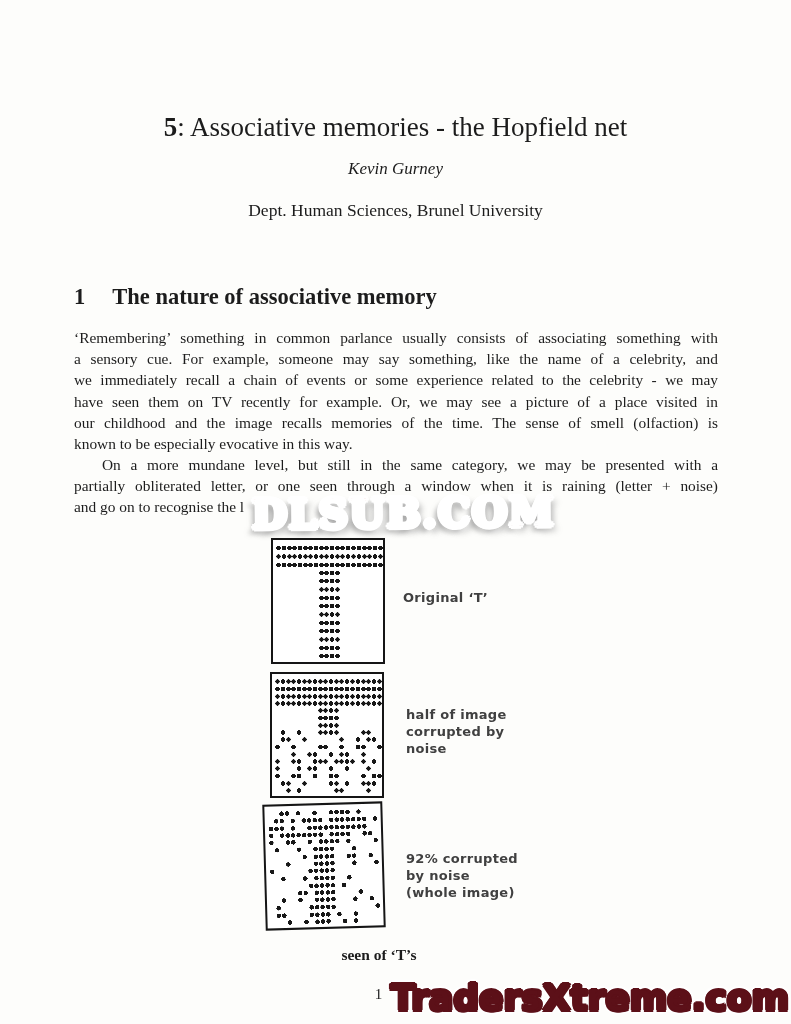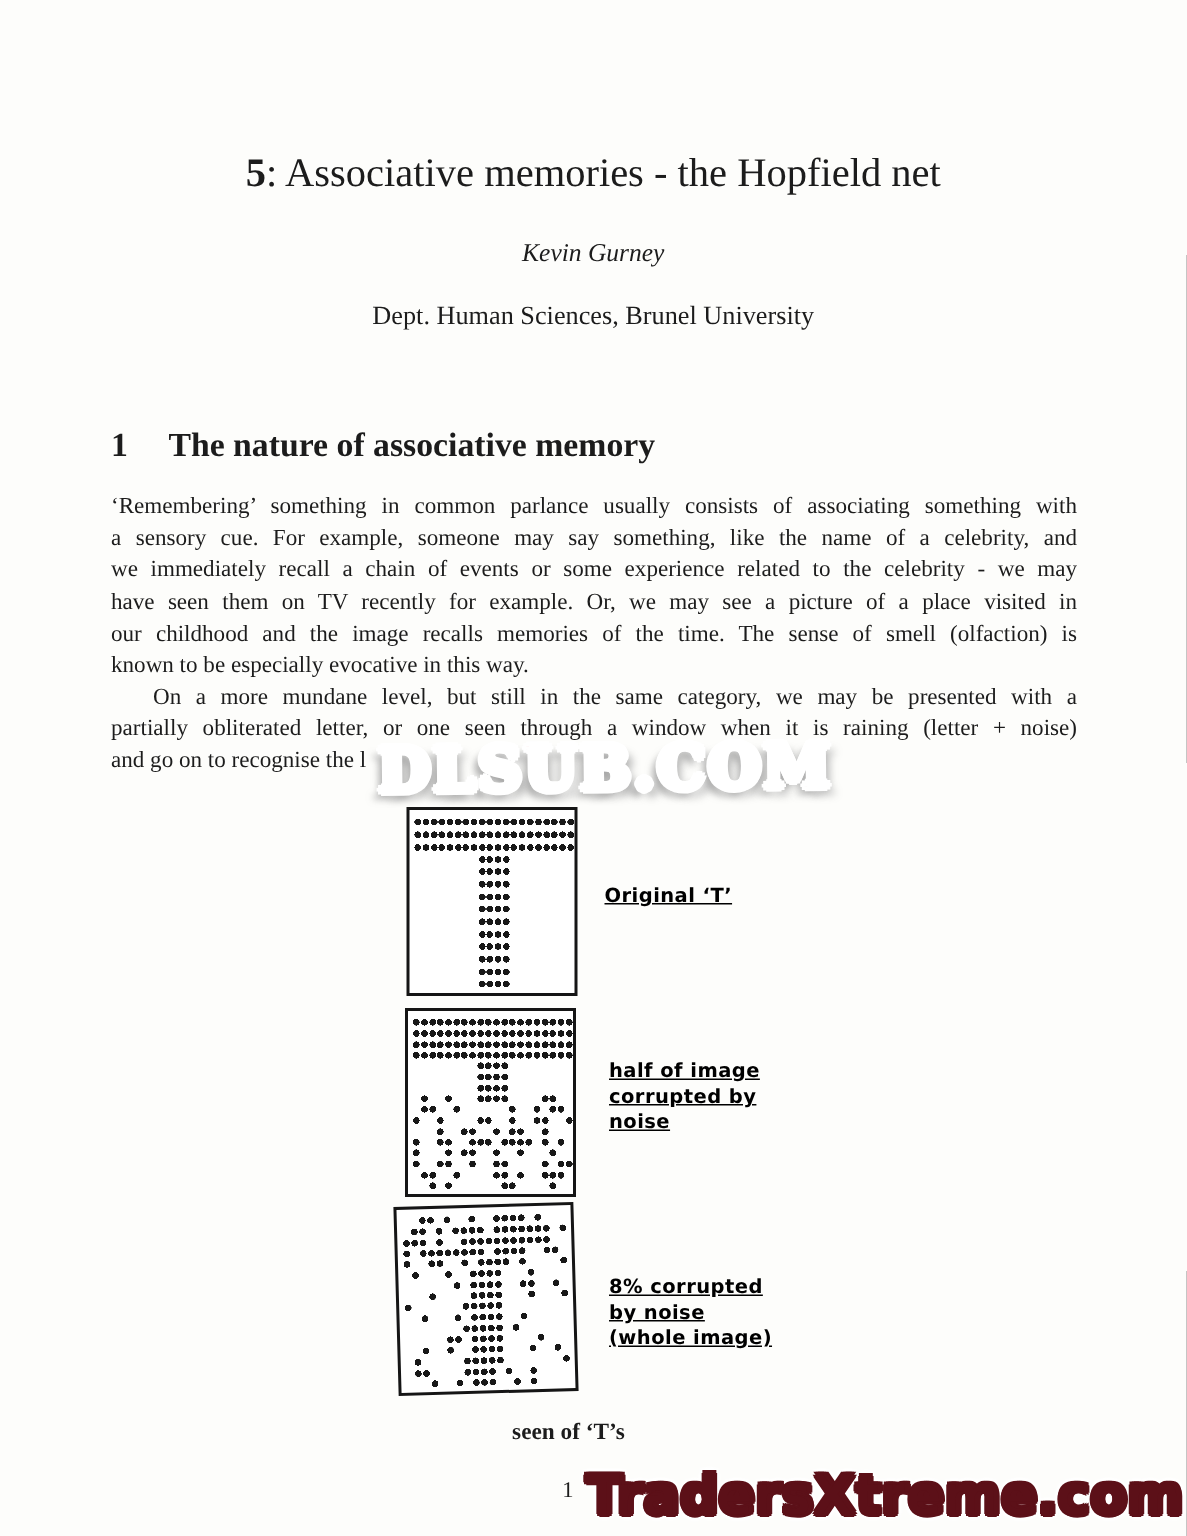--- a/index.html
+++ b/index.html
@@ -6,21 +6,21 @@
   .page{position:relative;width:791px;height:1024px;margin:0 auto;background:#fdfdfb;
         font-family:"Liberation Serif",serif;color:#1c1c1c;overflow:hidden;}
 
   
   .tc4s{position:absolute;top:2px;right:6px;
         font-family:"Liberation Sans",sans-serif;font-weight:bold;font-size:42px;letter-spacing:-1px;
         background:linear-gradient(180deg,#2e2e2e 8%,#454545 52%,#7c4e45 82%,#8d5c52 100%);
         -webkit-background-clip:text;background-clip:text;color:transparent;}
 
   
-  .title{position:absolute;top:100px;left:0;right:0;text-align:center;font-size:27px;}
+  .title{position:absolute;top:112px;left:0;right:0;text-align:center;font-size:27px;}
   .title .num{font-weight:bold;}
   .author{position:absolute;top:159px;left:0;right:0;text-align:center;font-style:italic;font-size:17px;}
   .affil{position:absolute;top:199px;left:0;right:0;text-align:center;font-size:17.5px;line-height:22px;}
 
   .heading{position:absolute;top:284px;left:74px;font-size:22.5px;font-weight:bold;}
   .heading .num{margin-right:27px;}
 
   .para{position:absolute;left:74px;width:644px;font-size:15.4px;line-height:21.2px;}
   .p1{top:327px;}
   .p2{top:454px;}
@@ -41,21 +41,21 @@
   .figbox{position:absolute;box-sizing:border-box;width:114px;border:2px solid #151515;
           background:#fff;padding:4px 2px 2px 3px;}
   .fig1{left:271px;top:538px;--ch:8.3px;--cw:5.35px;}
   .fig2{left:270px;top:672px;--ch:7.25px;--cw:5.35px;}
   .fig3{left:264px;top:803px;--ch:7.25px;--cw:5.5px;width:120px;transform:rotate(-1.6deg);}
   .dotrow{height:var(--ch);line-height:0;white-space:nowrap;}
   .dot{display:inline-block;width:var(--cw);height:var(--ch);}
   .dot.on{background:radial-gradient(circle 2.25px at 50% 50%,#181818 97%,rgba(0,0,0,0) 100%);}
 
   .figlabel{position:absolute;font-family:"DejaVu Sans",sans-serif;font-weight:bold;
-            font-size:13px;line-height:17px;color:#000000;letter-spacing:.3px;text-decoration:underline;}
+            font-size:13px;line-height:17px;color:#404040;letter-spacing:.3px;}
   .lab1{left:403px;top:589px;}
   .lab2{left:406px;top:706px;}
   .lab3{left:406px;top:850px;}
 
   .caption{position:absolute;left:264px;width:230px;top:946px;text-align:center;
            font-weight:bold;font-size:15.5px;}
   .pagenum{position:absolute;left:0;right:34px;top:986px;text-align:center;font-size:15px;}
 
   
   .traders{position:absolute;right:2px;top:977px;
@@ -160,21 +160,21 @@
       <div class="dotrow"><span class="dot on"></span><span class="dot"></span><span class="dot"></span><span class="dot"></span><span class="dot"></span><span class="dot"></span><span class="dot"></span><span class="dot on"></span><span class="dot on"></span><span class="dot on"></span><span class="dot on"></span><span class="dot on"></span><span class="dot"></span><span class="dot"></span><span class="dot"></span><span class="dot"></span><span class="dot"></span><span class="dot"></span><span class="dot"></span><span class="dot"></span></div>
       <div class="dotrow"><span class="dot"></span><span class="dot"></span><span class="dot on"></span><span class="dot"></span><span class="dot"></span><span class="dot"></span><span class="dot on"></span><span class="dot"></span><span class="dot on"></span><span class="dot on"></span><span class="dot on"></span><span class="dot on"></span><span class="dot"></span><span class="dot"></span><span class="dot on"></span><span class="dot"></span><span class="dot"></span><span class="dot"></span><span class="dot"></span><span class="dot"></span></div>
       <div class="dotrow"><span class="dot"></span><span class="dot"></span><span class="dot"></span><span class="dot"></span><span class="dot"></span><span class="dot"></span><span class="dot"></span><span class="dot on"></span><span class="dot on"></span><span class="dot on"></span><span class="dot on"></span><span class="dot on"></span><span class="dot"></span><span class="dot on"></span><span class="dot"></span><span class="dot"></span><span class="dot"></span><span class="dot"></span><span class="dot"></span><span class="dot"></span></div>
       <div class="dotrow"><span class="dot"></span><span class="dot"></span><span class="dot"></span><span class="dot"></span><span class="dot"></span><span class="dot on"></span><span class="dot on"></span><span class="dot"></span><span class="dot on"></span><span class="dot on"></span><span class="dot on"></span><span class="dot on"></span><span class="dot"></span><span class="dot"></span><span class="dot"></span><span class="dot"></span><span class="dot on"></span><span class="dot"></span><span class="dot"></span><span class="dot"></span></div>
       <div class="dotrow"><span class="dot"></span><span class="dot"></span><span class="dot on"></span><span class="dot"></span><span class="dot"></span><span class="dot on"></span><span class="dot"></span><span class="dot"></span><span class="dot on"></span><span class="dot on"></span><span class="dot on"></span><span class="dot on"></span><span class="dot"></span><span class="dot"></span><span class="dot"></span><span class="dot on"></span><span class="dot"></span><span class="dot"></span><span class="dot on"></span><span class="dot"></span></div>
       <div class="dotrow"><span class="dot"></span><span class="dot on"></span><span class="dot"></span><span class="dot"></span><span class="dot"></span><span class="dot"></span><span class="dot"></span><span class="dot on"></span><span class="dot on"></span><span class="dot on"></span><span class="dot on"></span><span class="dot on"></span><span class="dot"></span><span class="dot"></span><span class="dot"></span><span class="dot"></span><span class="dot"></span><span class="dot"></span><span class="dot"></span><span class="dot on"></span></div>
       <div class="dotrow"><span class="dot"></span><span class="dot on"></span><span class="dot on"></span><span class="dot"></span><span class="dot"></span><span class="dot"></span><span class="dot"></span><span class="dot on"></span><span class="dot on"></span><span class="dot on"></span><span class="dot on"></span><span class="dot"></span><span class="dot on"></span><span class="dot"></span><span class="dot"></span><span class="dot on"></span><span class="dot"></span><span class="dot"></span><span class="dot"></span><span class="dot"></span></div>
       <div class="dotrow"><span class="dot"></span><span class="dot"></span><span class="dot"></span><span class="dot on"></span><span class="dot"></span><span class="dot"></span><span class="dot on"></span><span class="dot"></span><span class="dot on"></span><span class="dot on"></span><span class="dot on"></span><span class="dot"></span><span class="dot"></span><span class="dot on"></span><span class="dot"></span><span class="dot on"></span><span class="dot"></span><span class="dot"></span><span class="dot"></span><span class="dot"></span></div>
     </div>
   <div class="figlabel lab3">
-      <div>8% corrupted</div>
+      <div>92% corrupted</div>
       <div>by noise</div>
       <div>(whole image)</div>
     </div>
 
   <div class="caption">seen of ‘T’s</div>
 
   <div class="pagenum">1</div>
 
   <div class="traders">TradersXtreme.com</div>
 

